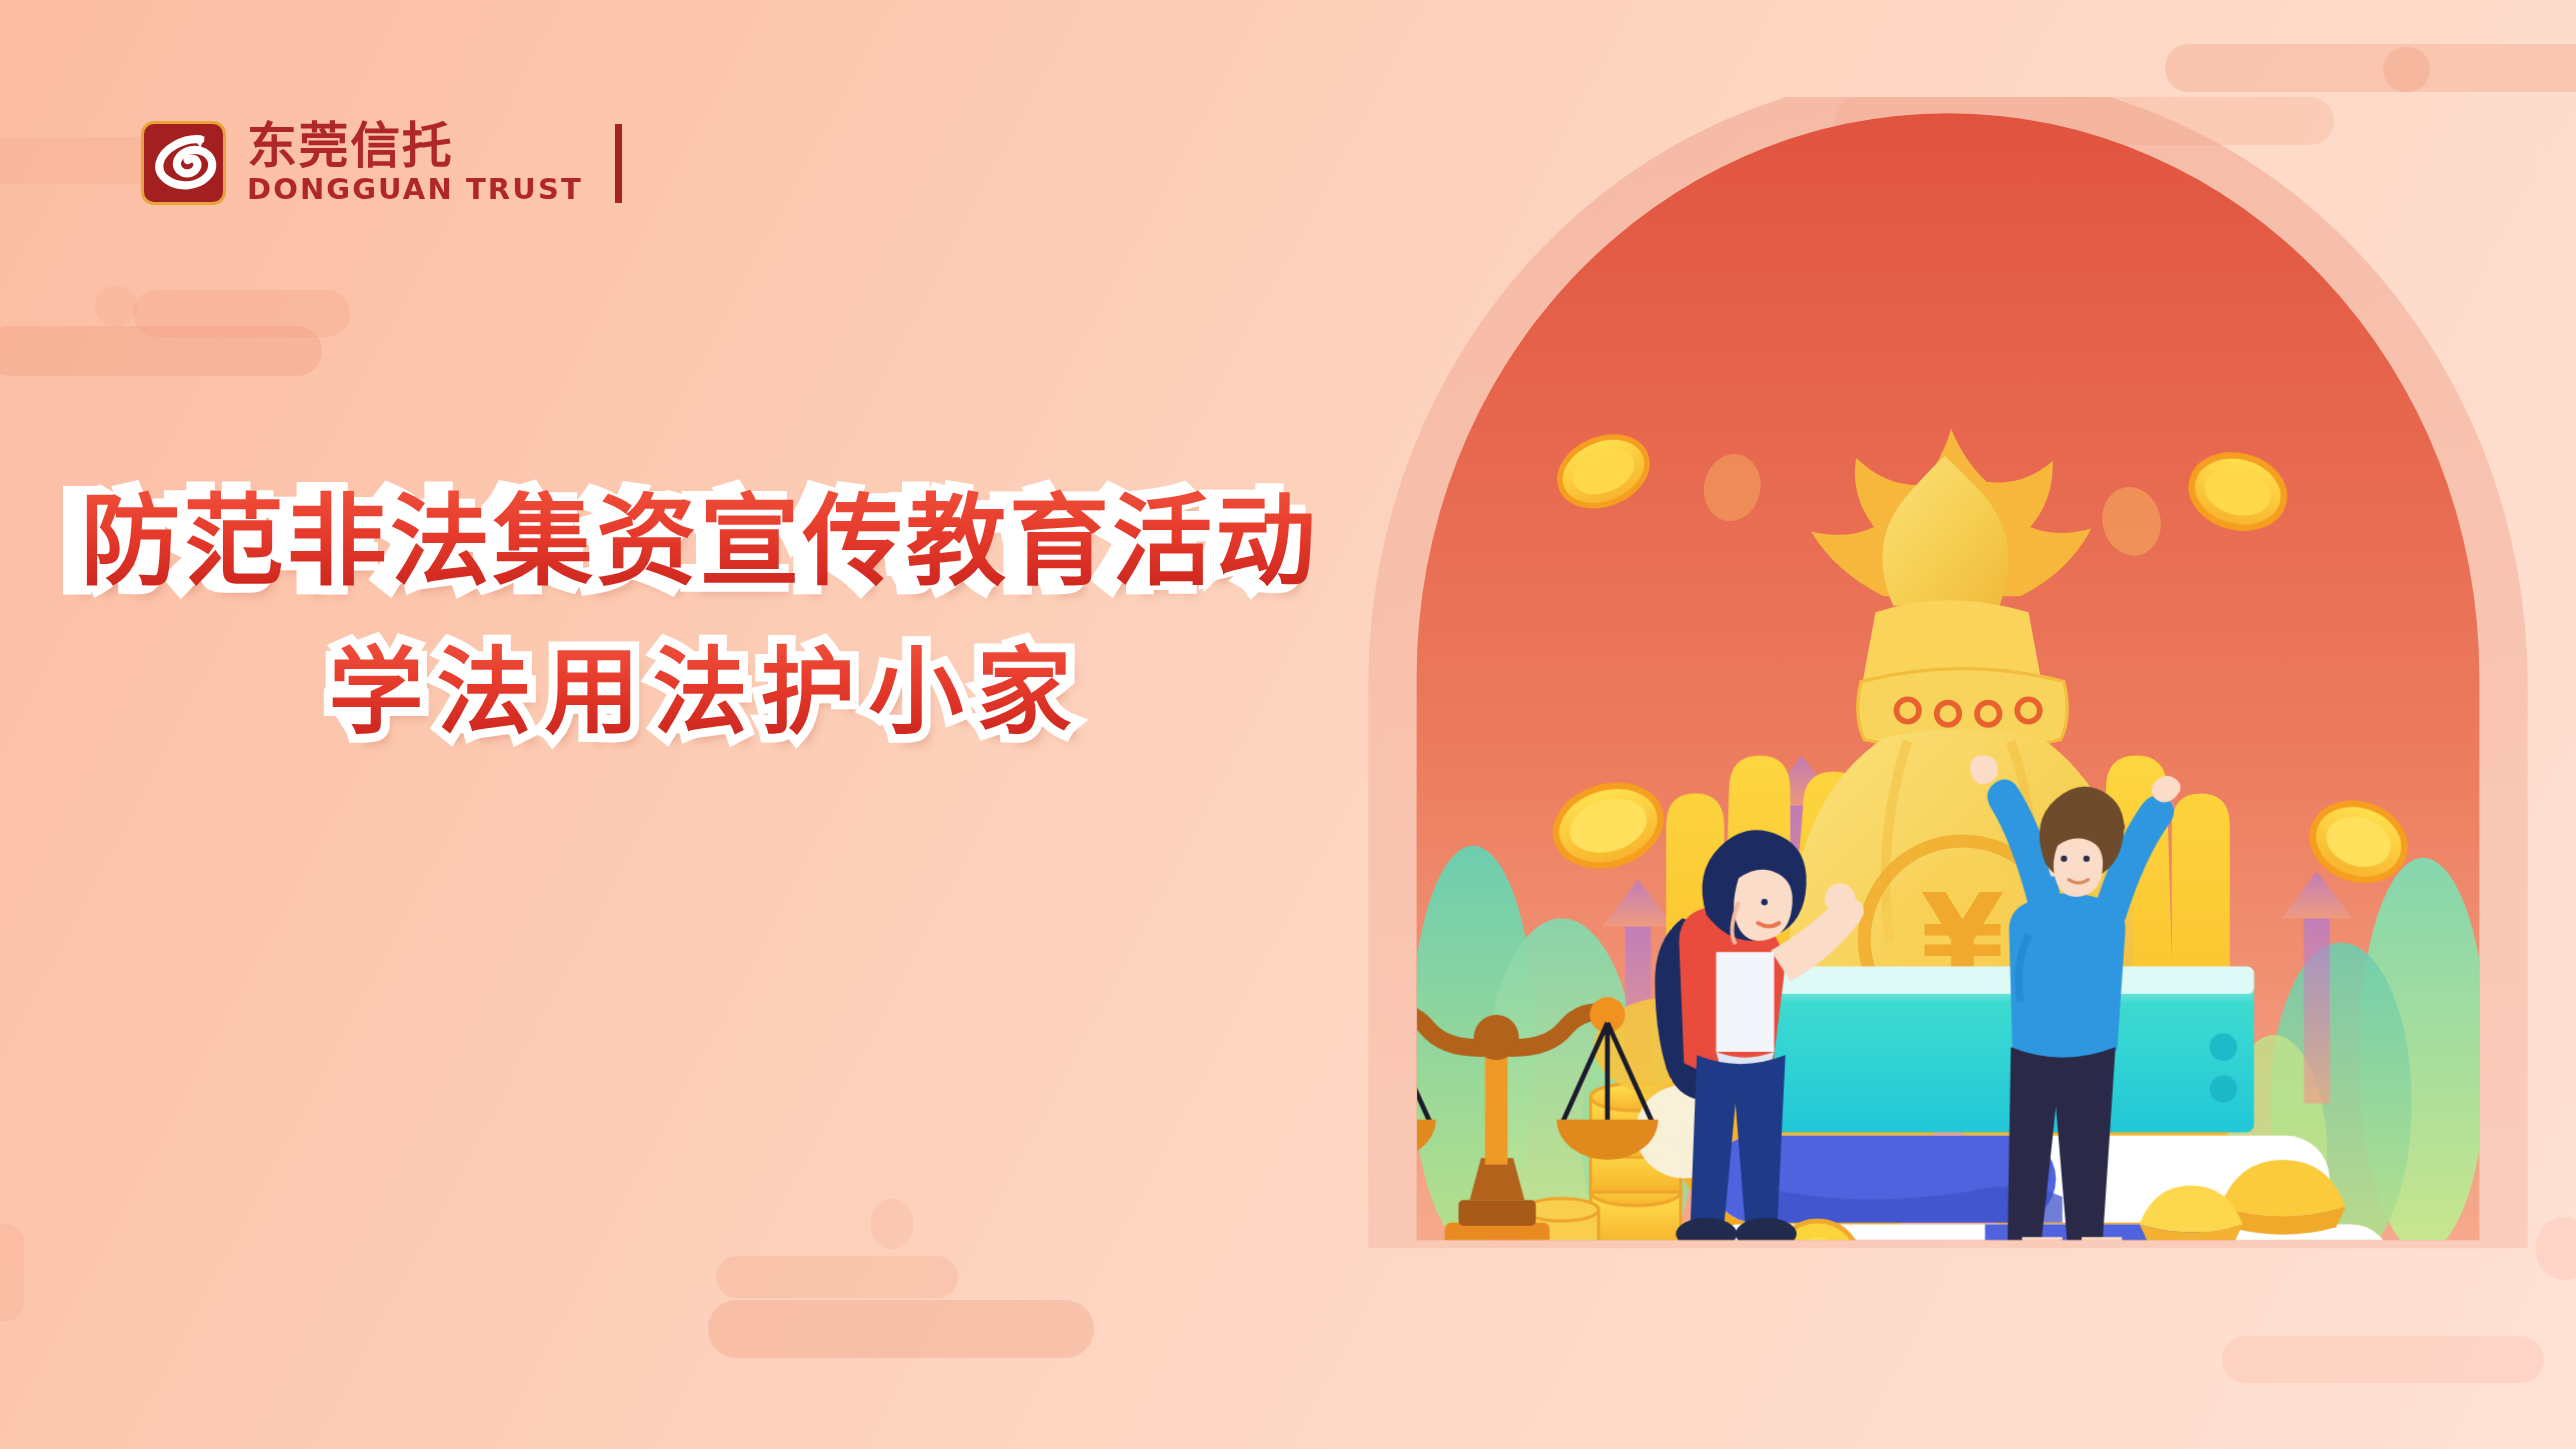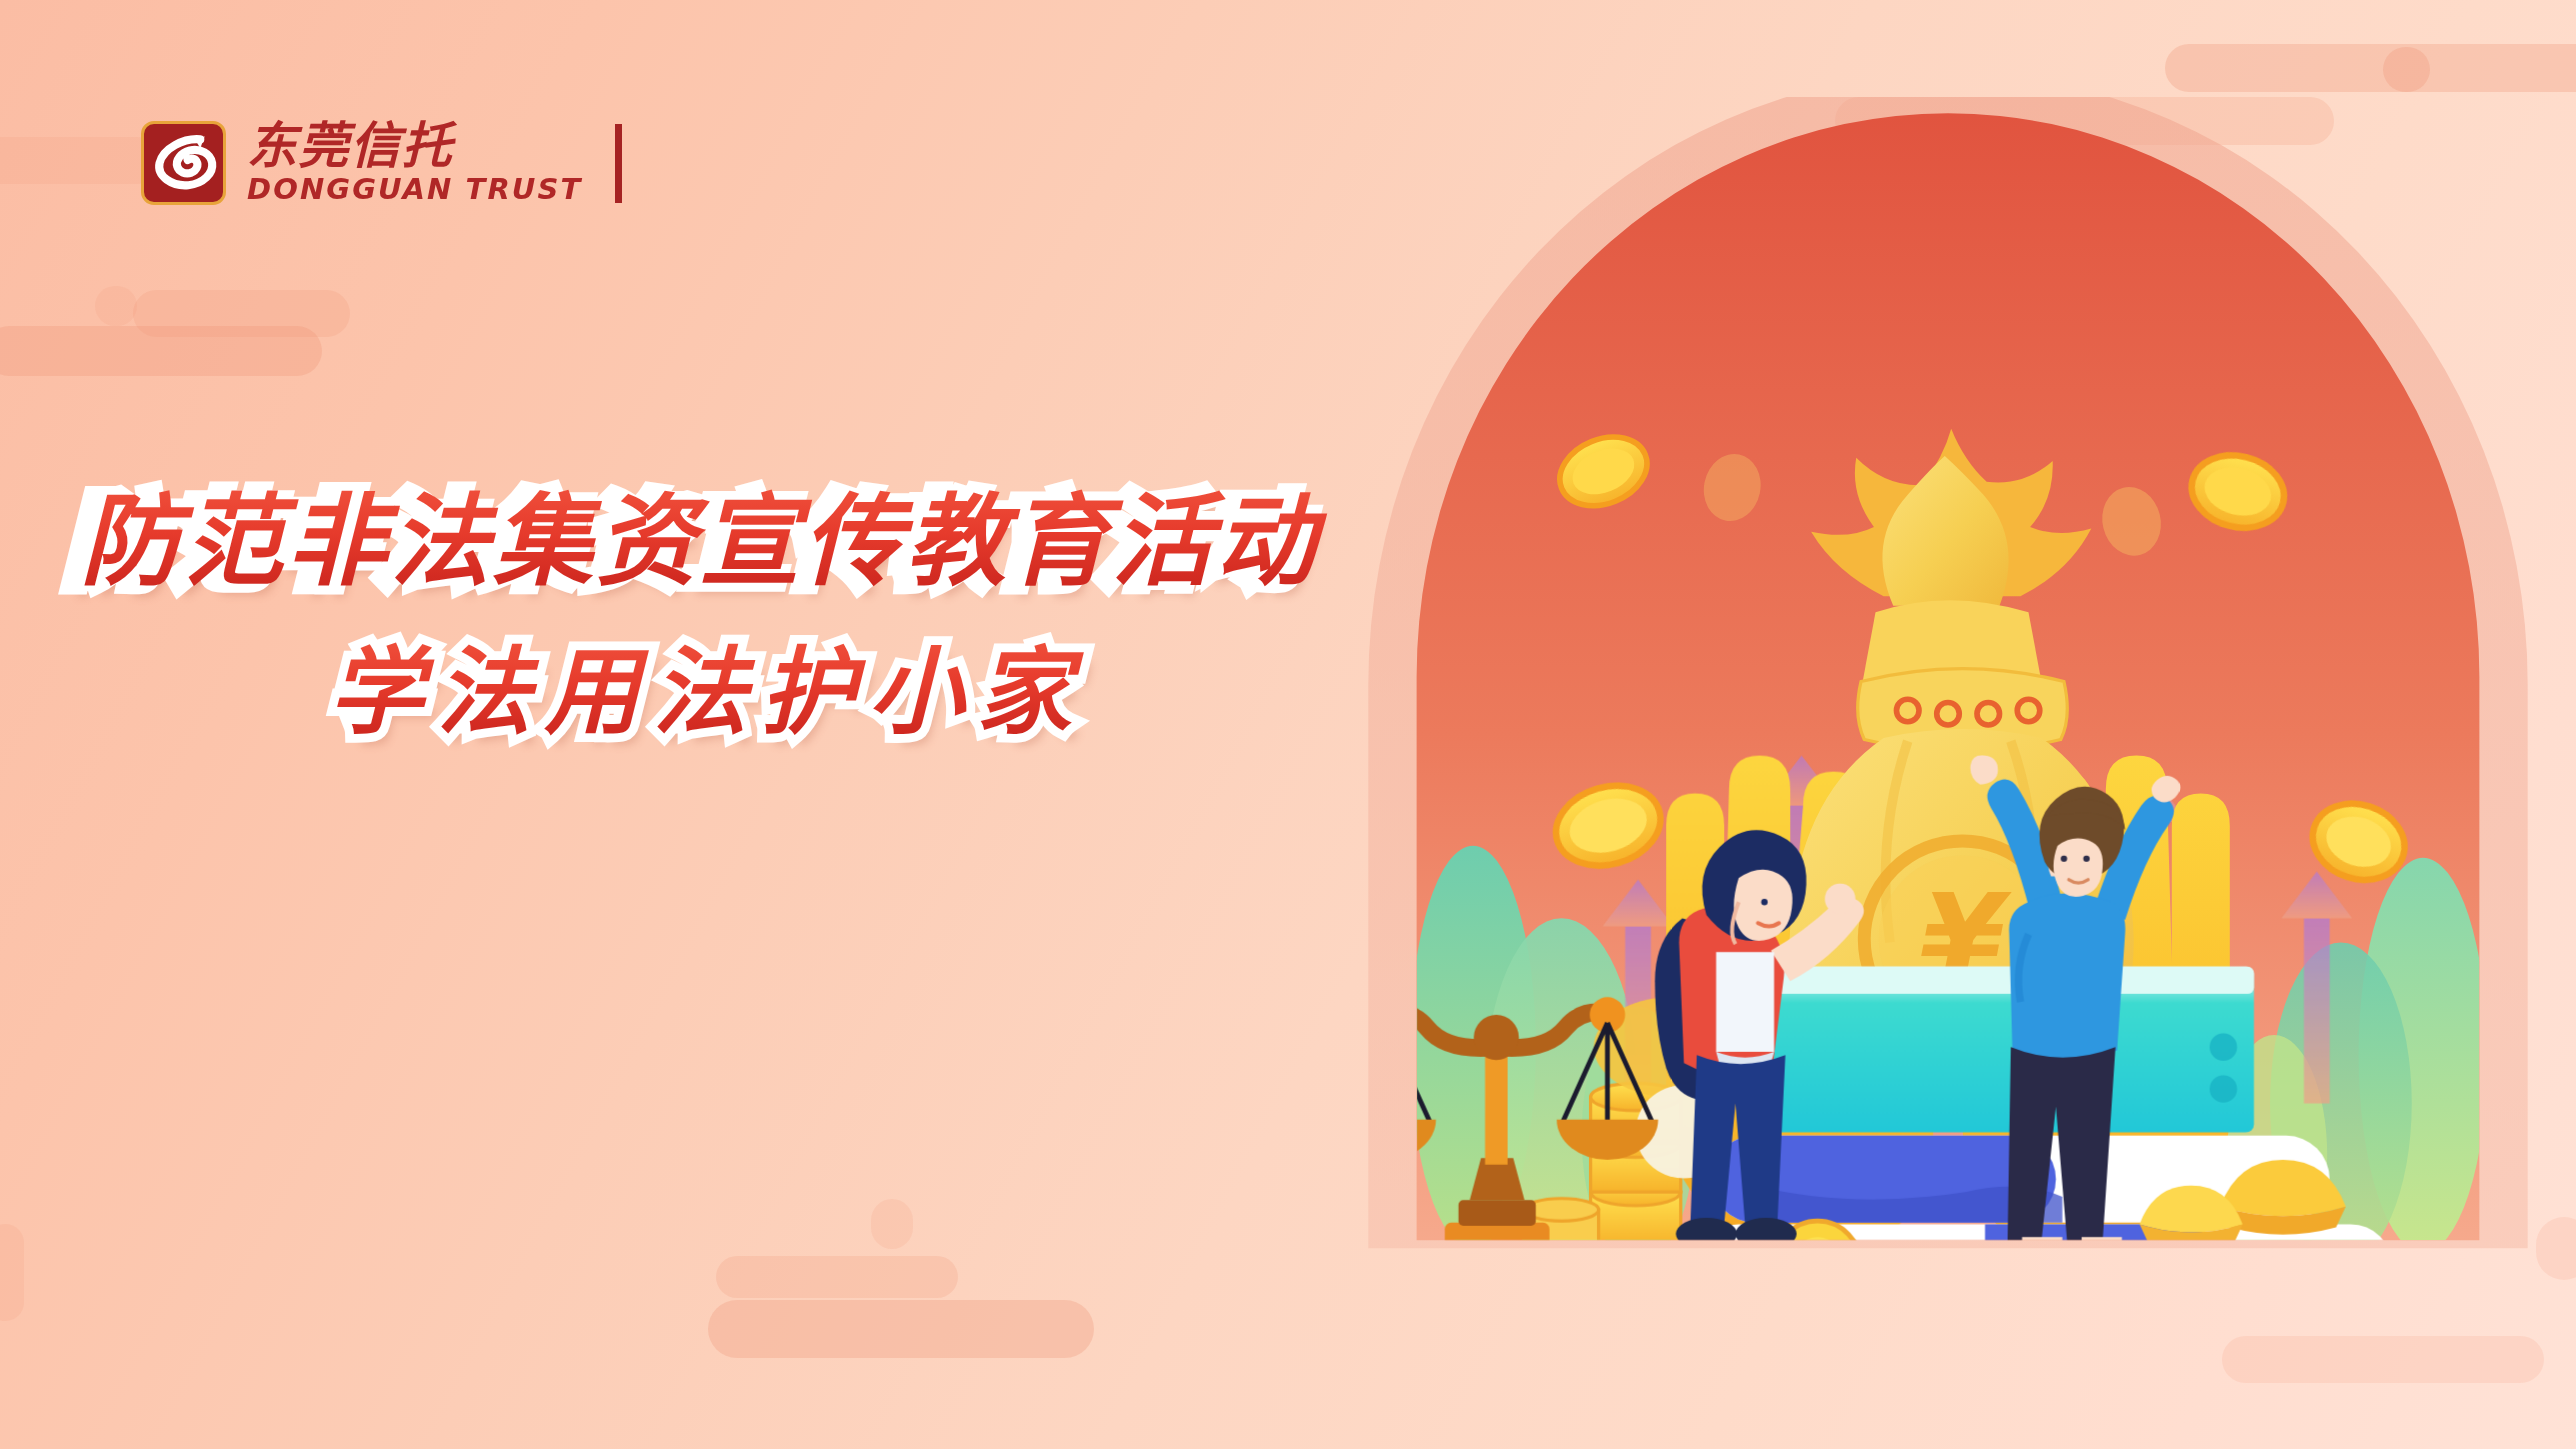--- a/index.html
+++ b/index.html
@@ -18,21 +18,20 @@
     height: 1449px;
     overflow: hidden;
     background: linear-gradient(118deg,
         #fbbda4 0%,
         #fcc4ab 18%,
         #fccdb6 36%,
         #fdd6c2 56%,
         #fedbc9 74%,
         #ffded0 88%,
         #ffe2d6 100%);
-    font-style: italic;
   }
 
   
   .deco {
     position: absolute;
     background: rgba(240, 150, 120, 0.30);
     border-radius: 804px;
     pointer-events: none;
   }
   .deco.soft { background: rgba(240, 150, 120, 0.22); }

